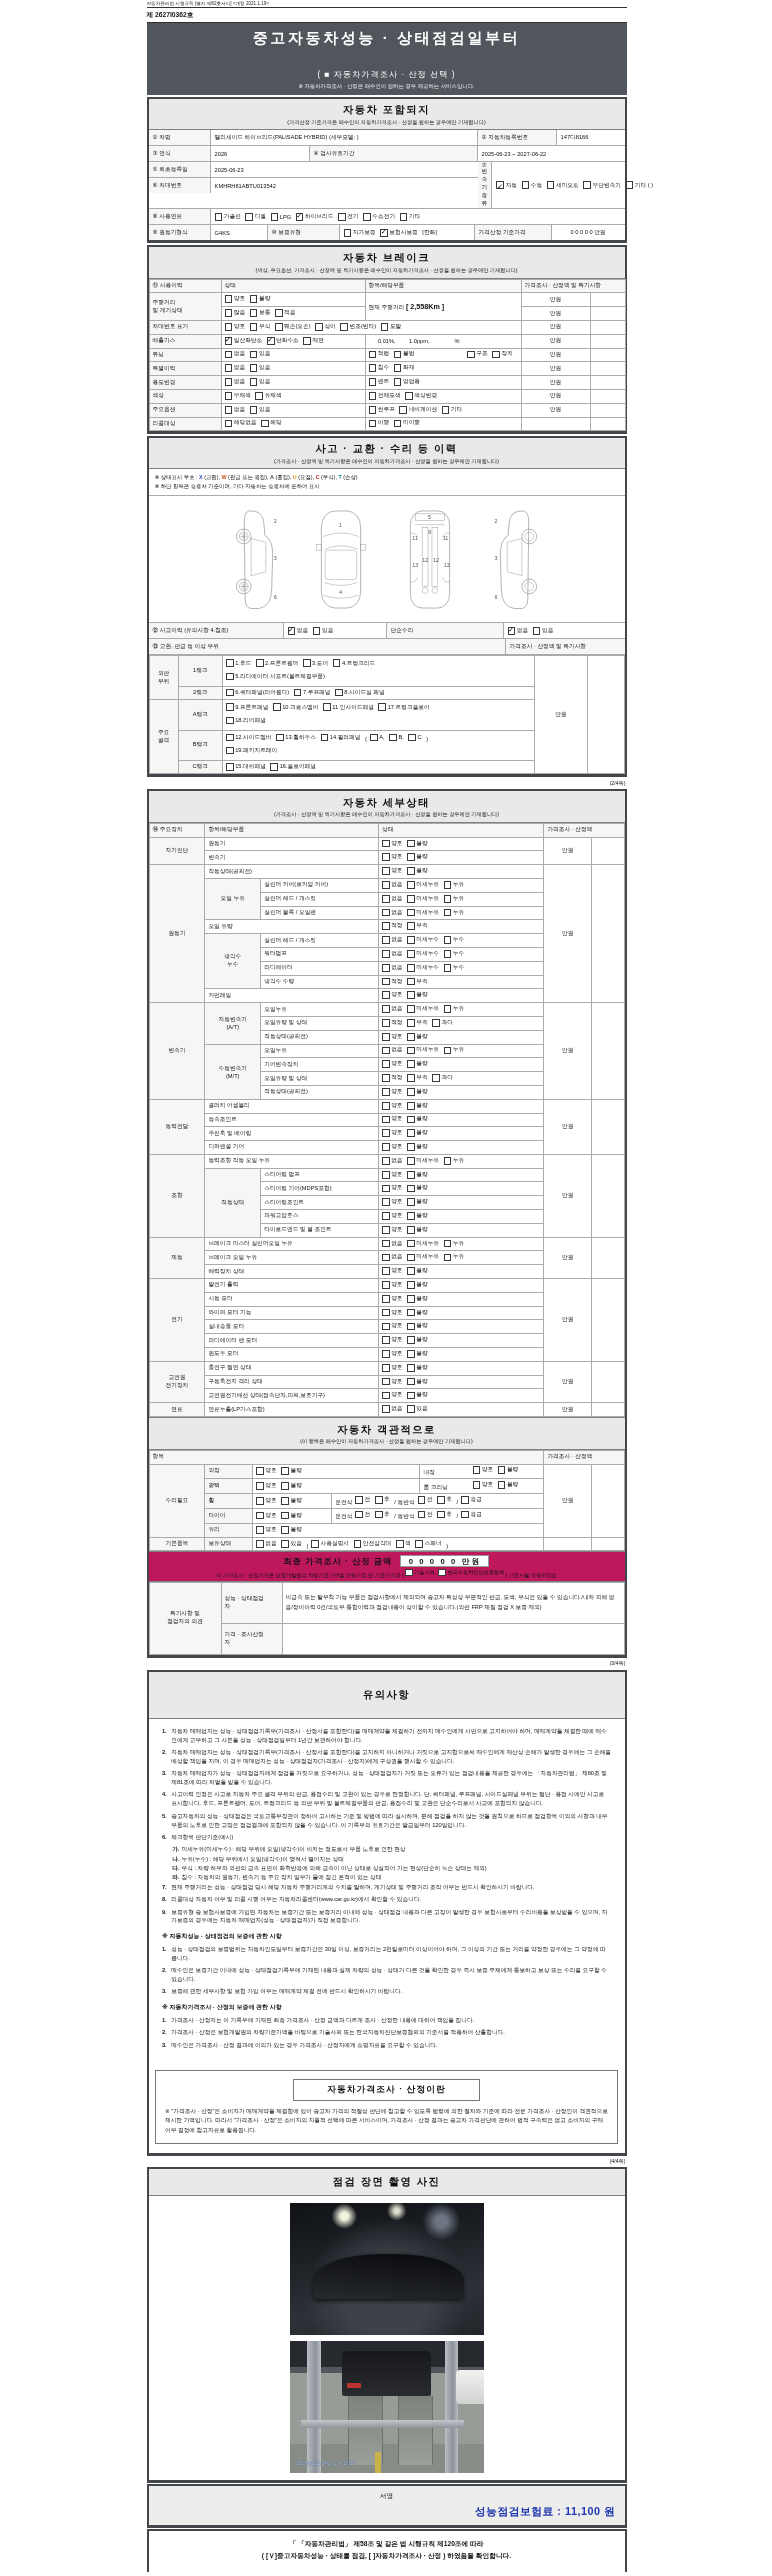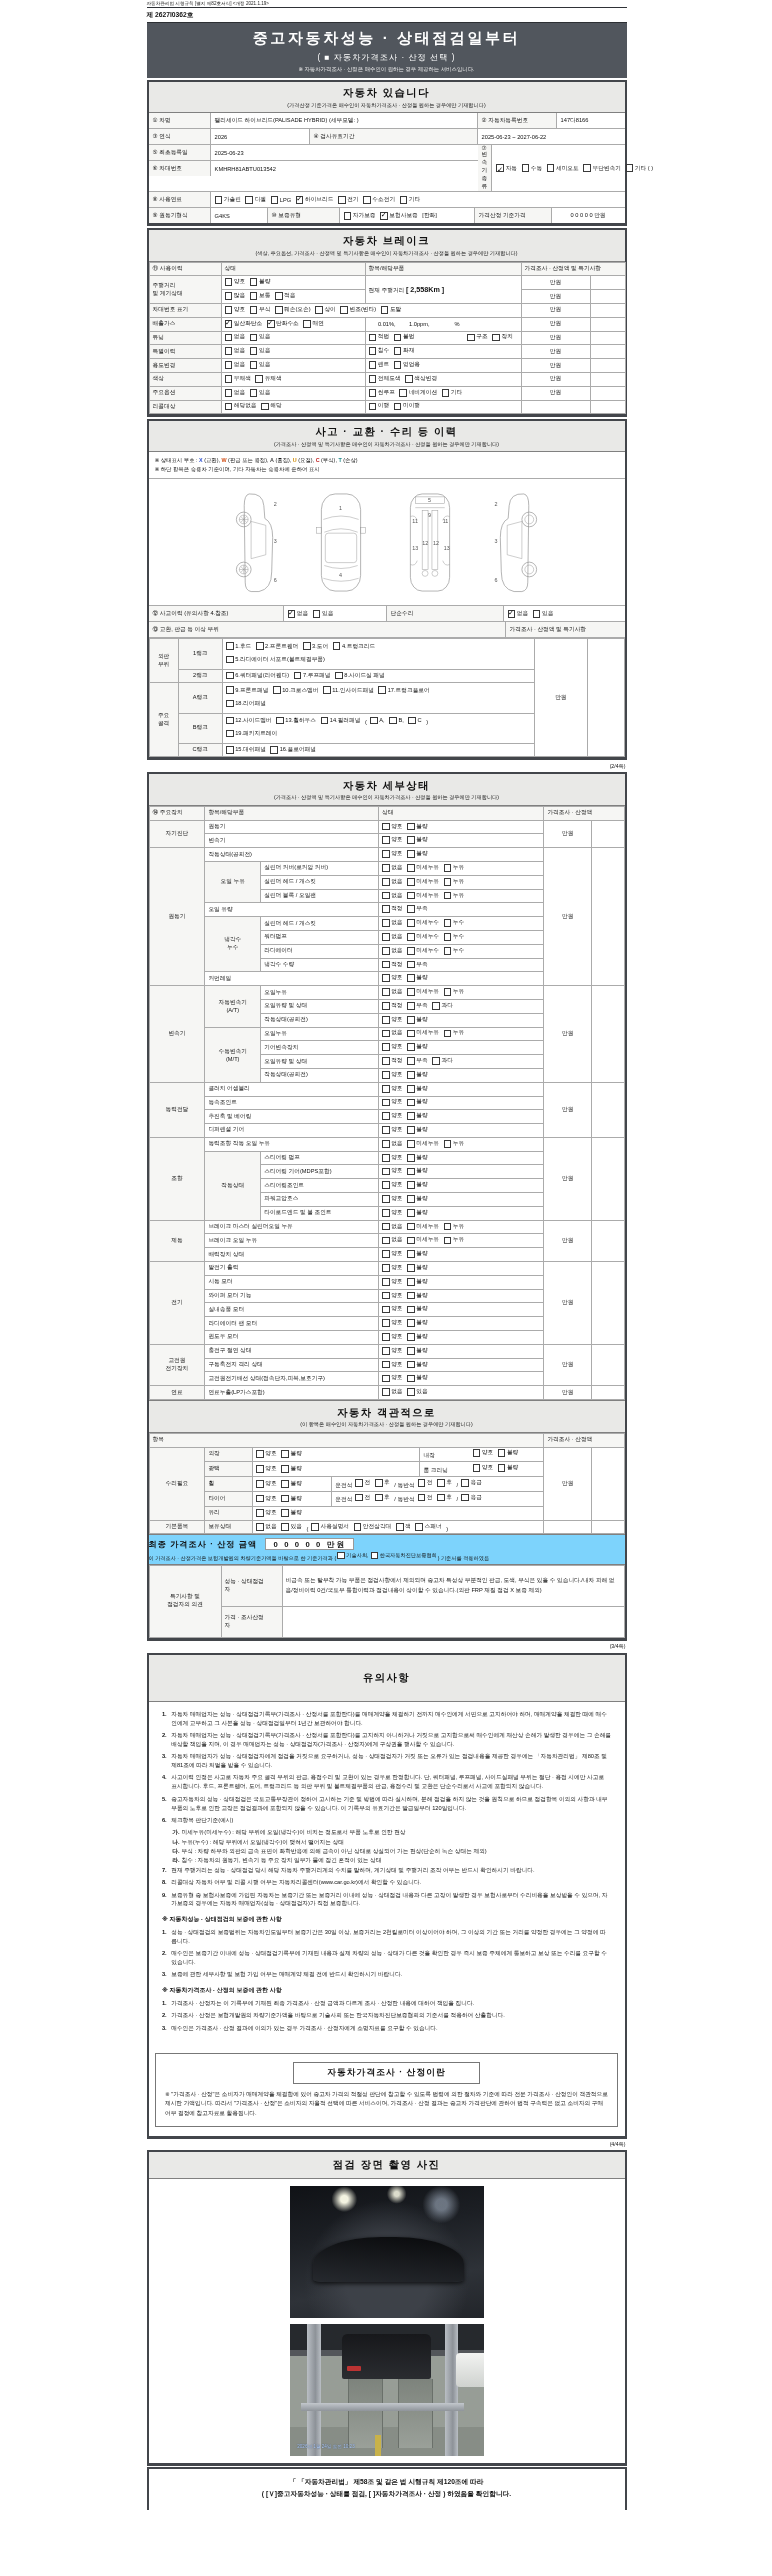--- a/index.html
+++ b/index.html
@@ -4,21 +4,21 @@
 <style>
 html,body{margin:0;padding:0}
 body{width:773px;height:2576px;background:#fff;overflow:hidden;
  font-family:"Liberation Sans","DejaVu Sans",sans-serif;color:#111;font-size:5.7px}
 .page{width:480px;margin:0 auto;position:relative}
 .meta-line{font-size:4.6px;color:#222;padding:1px 0 0.5px}
 .meta-rule{border-top:1px solid #2f3237;margin:0.5px 0 2.1px}
 .doc-no{font-size:6.7px;font-weight:bold;padding:1px 0 2.1px}
 .titlebar{background:#51565d;border-top:1.5px solid #2c2f33;color:#fff;text-align:center;padding:6.2px 0 4.6px;margin-bottom:2.1px}
 .t1{font-size:15px;font-weight:bold;letter-spacing:2.6px}
-.t2{font-size:8.2px;margin-top:4px;letter-spacing:1px}
+.t2{font-size:8.2px;margin-top:21px;letter-spacing:1px}
 .t3{font-size:5.4px;margin-top:2.6px;color:#ececec}
 .sec{border:2.1px solid #43464b;border-bottom-width:3.1px;margin-bottom:1.5px;background:#fff}
 .sec-head{background:#e9e9e7;text-align:center;padding:4.6px 2.1px 3.6px;border-bottom:1px solid #808080}
 .sec-title{font-size:10.3px;font-weight:bold;letter-spacing:1.5px}
 .sec-sub{font-size:5.2px;margin-top:1.5px}
 .marker{text-align:right;font-size:5.2px;padding:1px 1px 2.1px}
 table{border-collapse:collapse;width:100%;table-layout:fixed}
 td{border:0.5px solid #ababab;font-size:5.7px;padding:1.5px 3.1px;vertical-align:middle;height:9.8px;overflow:hidden}
 .lb{background:#f6f6f4;white-space:pre-line}
 .hc{text-align:left;font-weight:normal}
@@ -36,21 +36,21 @@
 .brow:last-child{border-bottom:none}
 .bcell{padding:0 4.1px;display:flex;align-items:center;min-height:15px;border-right:0.5px solid #ababab;box-sizing:border-box}
 .bcell:last-child{border-right:none}
 .blb{background:#f6f6f4}
 .bgrp{display:flex;flex-direction:column;flex:none}
 
 .note-area{padding:3.6px 6.2px;border-bottom:0.5px solid #ababab;font-size:5.4px;line-height:1.7}
 .diagrams{display:flex;justify-content:center;align-items:center;gap:29px;padding:6.2px 0;border-bottom:0.5px solid #ababab;height:114px}
 .acc-row{display:flex;border-bottom:0.5px solid #ababab}
 
-.final-bar{background:#7dd3fc;border-top:1px solid #808080;border-bottom:0.5px solid #808080;text-align:left;padding:3.1px 0 2.6px}
+.final-bar{background:#be185d;border-top:1px solid #808080;border-bottom:0.5px solid #808080;text-align:center;padding:3.1px 0 2.6px}
 .fl1{font-size:8.2px;font-weight:bold;letter-spacing:1px}
 .fval{background:#fff;border:0.5px solid #999;font-size:7.7px;padding:0.5px 7.2px;margin-left:8.2px;letter-spacing:2.1px}
 .fl2{font-size:5.2px;margin-top:2.1px}
 .fl2 .cb{margin:0 1px}
 
 .notice-body{padding:8.2px 13.4px;line-height:1.55;font-size:5.7px}
 .ni{display:flex;margin-bottom:3.6px}
 .nn{flex:none;width:9.3px;font-weight:bold}
 .ns{margin:0.5px 0 0.5px 10.3px;display:flex}
 .nh{font-weight:bold;margin:6.7px 0 3.6px;font-size:6px}
@@ -98,21 +98,21 @@
  <div class="doc-no">제 2627I0362호</div>
 
  <div class="titlebar">
   <div class="t1">중고자동차성능 · 상태점검일부터</div>
   <div class="t2">( ■ 자동차가격조사 · 산정 선택 )</div>
   <div class="t3">※ 자동차가격조사 · 산정은 매수인이 원하는 경우 제공하는 서비스입니다.</div>
  </div>
 
  <div class="sec">
   <div class="sec-head">
-   <div class="sec-title">자동차 있습니다</div>
+   <div class="sec-title">자동차 포함되지</div>
    <div class="sec-sub">(가격산정 기준가격은 매수인이 자동차가격조사 · 산정을 원하는 경우에만 기재합니다)</div>
   </div>
   <div class="brow">
    <div class="bcell blb" style="width:62px">① 차명</div>
    <div class="bcell" style="width:267px">팰리세이드 하이브리드(PALISADE HYBRID) (세부모델: )</div>
    <div class="bcell blb" style="width:79px">② 자동차등록번호</div>
    <div class="bcell" style="flex:1">147다8166</div>
   </div>
   <div class="brow">
    <div class="bcell blb" style="width:62px">③ 연식</div>
@@ -1439,20 +1439,24 @@
     <div class="ramp ramp2"></div>
     <div class="car"></div>
     <div class="beam"></div>
     <div class="whitecar"></div>
     <div class="yline"></div>
     <span class="stamp">2026년 1월 24일 오전 10:23</span>
    </div>
   </div>
  </div>
 
+ <div class="sign-sec">
+  <div class="sign-label">서명</div>
+  <div class="fee">성능점검보험료 : 11,100 원</div>
+ </div>
 
  <div class="confirm">
   <div>「 「자동차관리법」 제58조 및 같은 법 시행규칙 제120조에 따라</div>
   <div>( [Ｖ]중고자동차성능 · 상태를 점검, [   ]자동차가격조사 · 산정 ) 하였음을 확인합니다.</div>
  </div>
 
 </div>
 
 
 </body></html>

